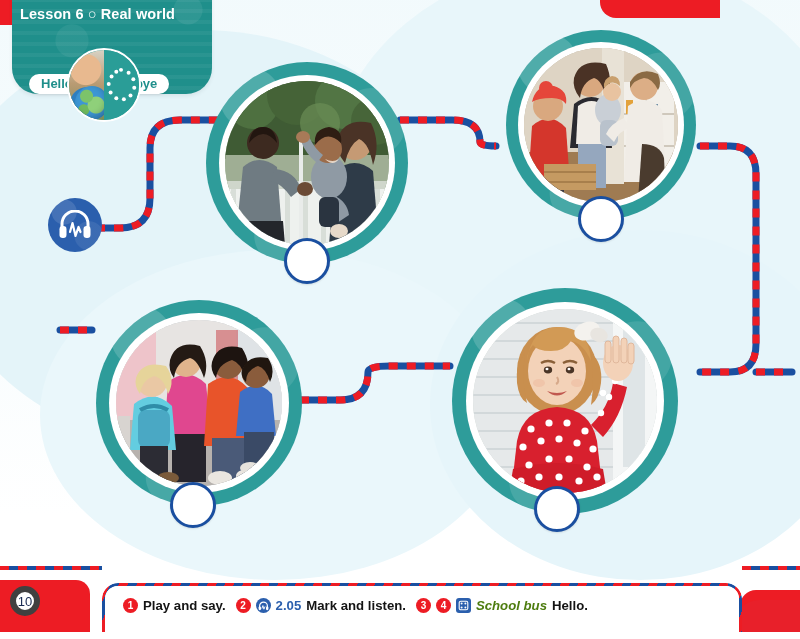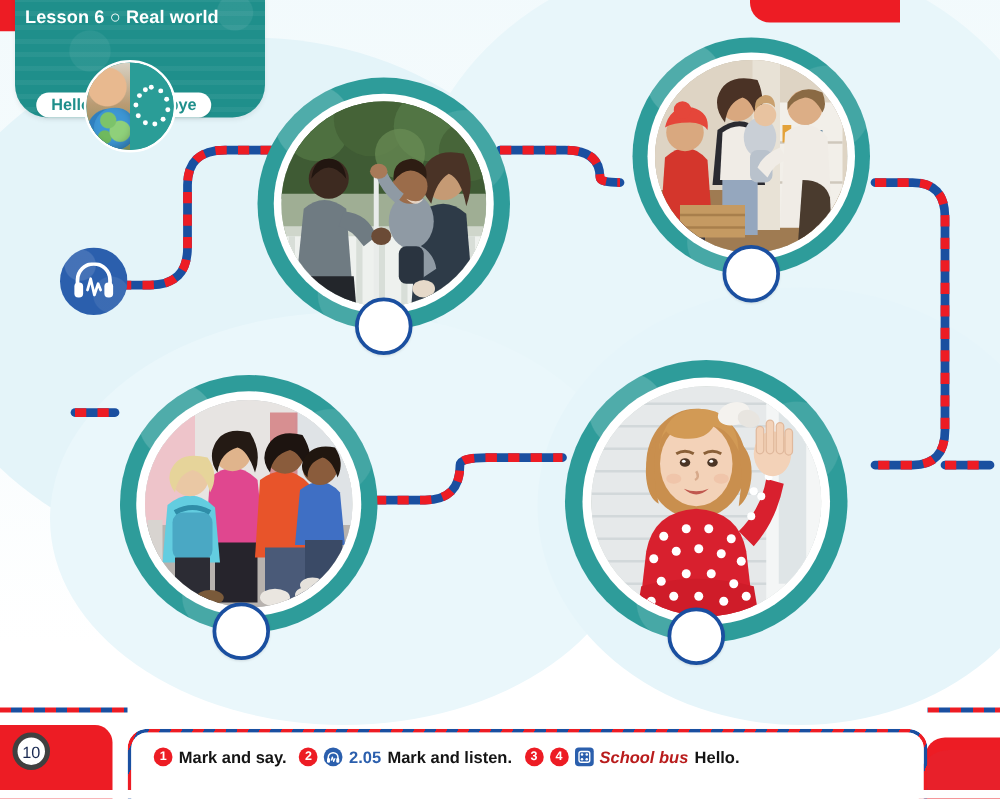--- a/index.html
+++ b/index.html
@@ -241,29 +241,29 @@
   }
   .mini-icon-sq {
     display: inline-flex;
     align-items: center; justify-content: center;
     width: 15px; height: 15px;
     border-radius: 3px;
     background: #2b5fad;
     flex: none;
   }
   .track-num { color: #2b5fad; font-weight: 700; }
-  .game-name { color: #b91c1c; font-style: italic; font-weight: 700; }
+  .game-name { color: #4d7c0f; font-style: italic; font-weight: 700; }
 
   
   .page-num {
     position: absolute; left: 10px; top: 586px;
     width: 30px; height: 30px;
     border-radius: 50%;
     background: #ffffff;
-    border: 4px solid #404040;
+    border: 6px solid #404040;
     display: flex; align-items: center; justify-content: center;
     color: #1a2a52;
     font-size: 13px;
     font-weight: 400;
   }
 
   .wm {
     position: absolute; left: 0; top: 632px; width: 800px; height: 7px;
     background: #ffffff;
   }
@@ -592,21 +592,21 @@
   </div>
 
   <div class="dash-line" style="left:0px; top:566px; width:102px;"></div>
   <div class="dash-line" style="left:742px; top:566px; width:58px;"></div>
 
   <div class="task-border"></div>
   <div class="task-inner">
     <div class="task-line">
 
       <span class="num-badge">1</span>
-      <span class="task-text">Mark and say.</span>
+      <span class="task-text">Play and say.</span>
 
       <span class="num-badge">2</span>
       <span class="mini-icon">
         <svg width="11" height="10" viewBox="0 0 11 10">
           <path d="M1.6 6.4 V5 a3.9 3.9 0 0 1 7.8 0 v1.4" fill="none" stroke="#ffffff" stroke-width="1.2" stroke-linecap="round"></path>
           <rect x="0.6" y="5.4" width="2.4" height="3.8" rx="1.1" fill="#ffffff"></rect>
           <rect x="8" y="5.4" width="2.4" height="3.8" rx="1.1" fill="#ffffff"></rect>
           <path d="M4 7.2 l.9 -2.6 l1 3.6 l1 -2.4" fill="none" stroke="#ffffff" stroke-width=".9" stroke-linecap="round" stroke-linejoin="round"></path>
         </svg>
       </span>

